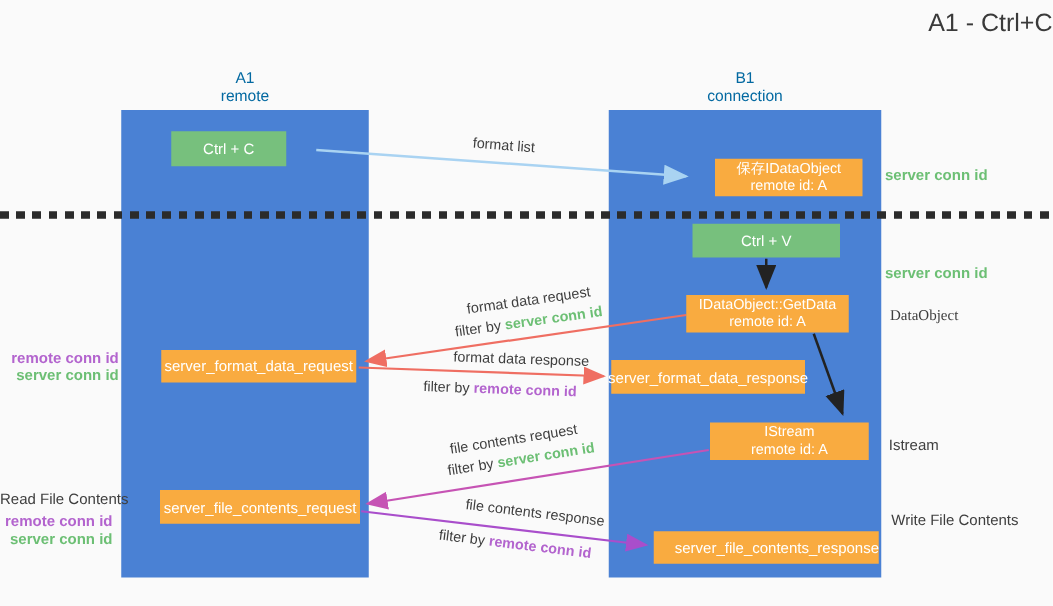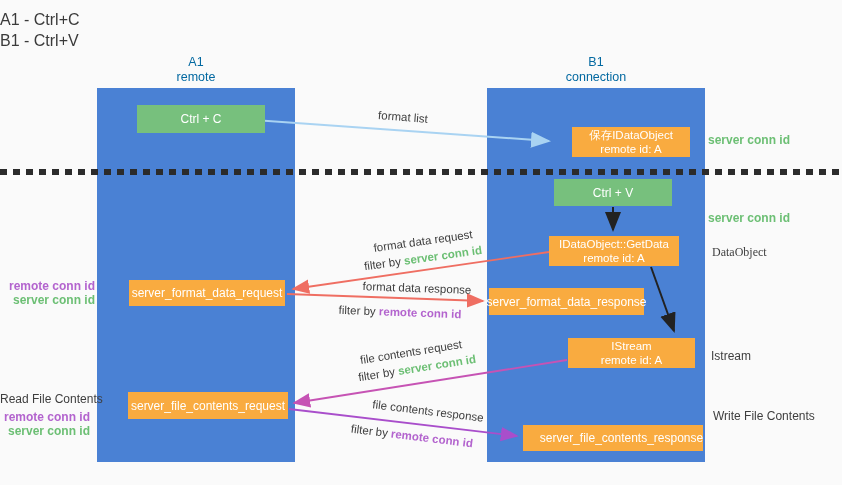--- a/index.html
+++ b/index.html
@@ -1,21 +1,21 @@
 <!DOCTYPE html>
 <html><head>
 <meta charset="utf-8">
 <style>
   html,body{margin:0;padding:0;}
   .canvas{
     position:relative;width:842px;height:485px;background:#fafafa;
     font-family:"Liberation Sans",sans-serif;color:#3e3e3e;overflow:hidden;
   }
-  .title{position:absolute;left:0;top:9px;width:842px;text-align:left;
-    font-size:16px;line-height:21px;color:#3a3a3a;}
+  .title{position:absolute;left:0;top:9px;width:842px;text-align:right;
+    font-size:20px;line-height:21px;color:#3a3a3a;}
   .col-header{position:absolute;top:55px;text-align:center;font-size:12.5px;line-height:15px;color:#0369a1;}
   .col-header.left{left:97px;width:198px;}
   .col-header.right{left:487px;width:218px;}
   .lifeline{position:absolute;top:88px;height:374px;background:#4a81d4;z-index:1;}
   .lifeline.left{left:97px;width:198px;}
   .lifeline.right{left:487px;width:218px;}
   .divider{position:absolute;left:0;top:169px;width:842px;height:6px;z-index:4;
     background:repeating-linear-gradient(to right,#2b2b2b 0 7px,transparent 7px 13px);}
   svg.arrows{position:absolute;left:0;top:0;z-index:2;pointer-events:none;}
   .node{position:absolute;z-index:3;display:flex;flex-direction:column;align-items:center;
@@ -32,21 +32,20 @@
   .arrow-label{position:absolute;z-index:3;font-size:11.5px;color:#3f3f3f;white-space:nowrap;
     transform-origin:center;}
 </style>
 </head>
 <body>
 
 <div class="canvas">
 
   <div class="title">
     <div>A1 - Ctrl+C</div>
-    <div>B1 - Ctrl+V</div>
   </div>
 
   <div class="col-header left">
     <div>A1</div>
     <div>remote</div>
   </div>
   <div class="col-header right">
     <div>B1</div>
     <div>connection</div>
   </div>
@@ -76,21 +75,21 @@
     <line x1="613" y1="207" x2="613" y2="230" stroke="#222222" stroke-width="2" marker-end="url(#m-black)"></line>
     <line x1="549" y1="252" x2="293" y2="289" stroke="#ef6e62" stroke-width="1.8" marker-end="url(#m-red)"></line>
     <line x1="287" y1="294" x2="483" y2="301" stroke="#ef6e62" stroke-width="1.8" marker-end="url(#m-red)"></line>
     <line x1="651" y1="267" x2="674" y2="331" stroke="#222222" stroke-width="2" marker-end="url(#m-black)"></line>
     <line x1="567" y1="360" x2="294" y2="403" stroke="#c653b4" stroke-width="1.8" marker-end="url(#m-magenta)"></line>
     <line x1="289" y1="409" x2="517" y2="436" stroke="#a94ecb" stroke-width="1.8" marker-end="url(#m-purple)"></line>
   </svg>
 
   <div class="divider"></div>
 
-  <div class="node green" style="left:137px;top:105px;width:128px;height:28px;text-align:center;">
+  <div class="node green" style="left:137px;top:105px;width:92px;height:28px;text-align:center;">
     <span>Ctrl + C</span>
   </div>
 
   <div class="node orange small" style="left:556px;top:127px;width:118px;height:30px;margin-left:16px;">
     <span>保存IDataObject</span>
     <span>remote id: A</span>
   </div>
 
   <div class="node green" style="left:554px;top:179px;width:118px;height:27px;">
     <span>Ctrl + V</span>

